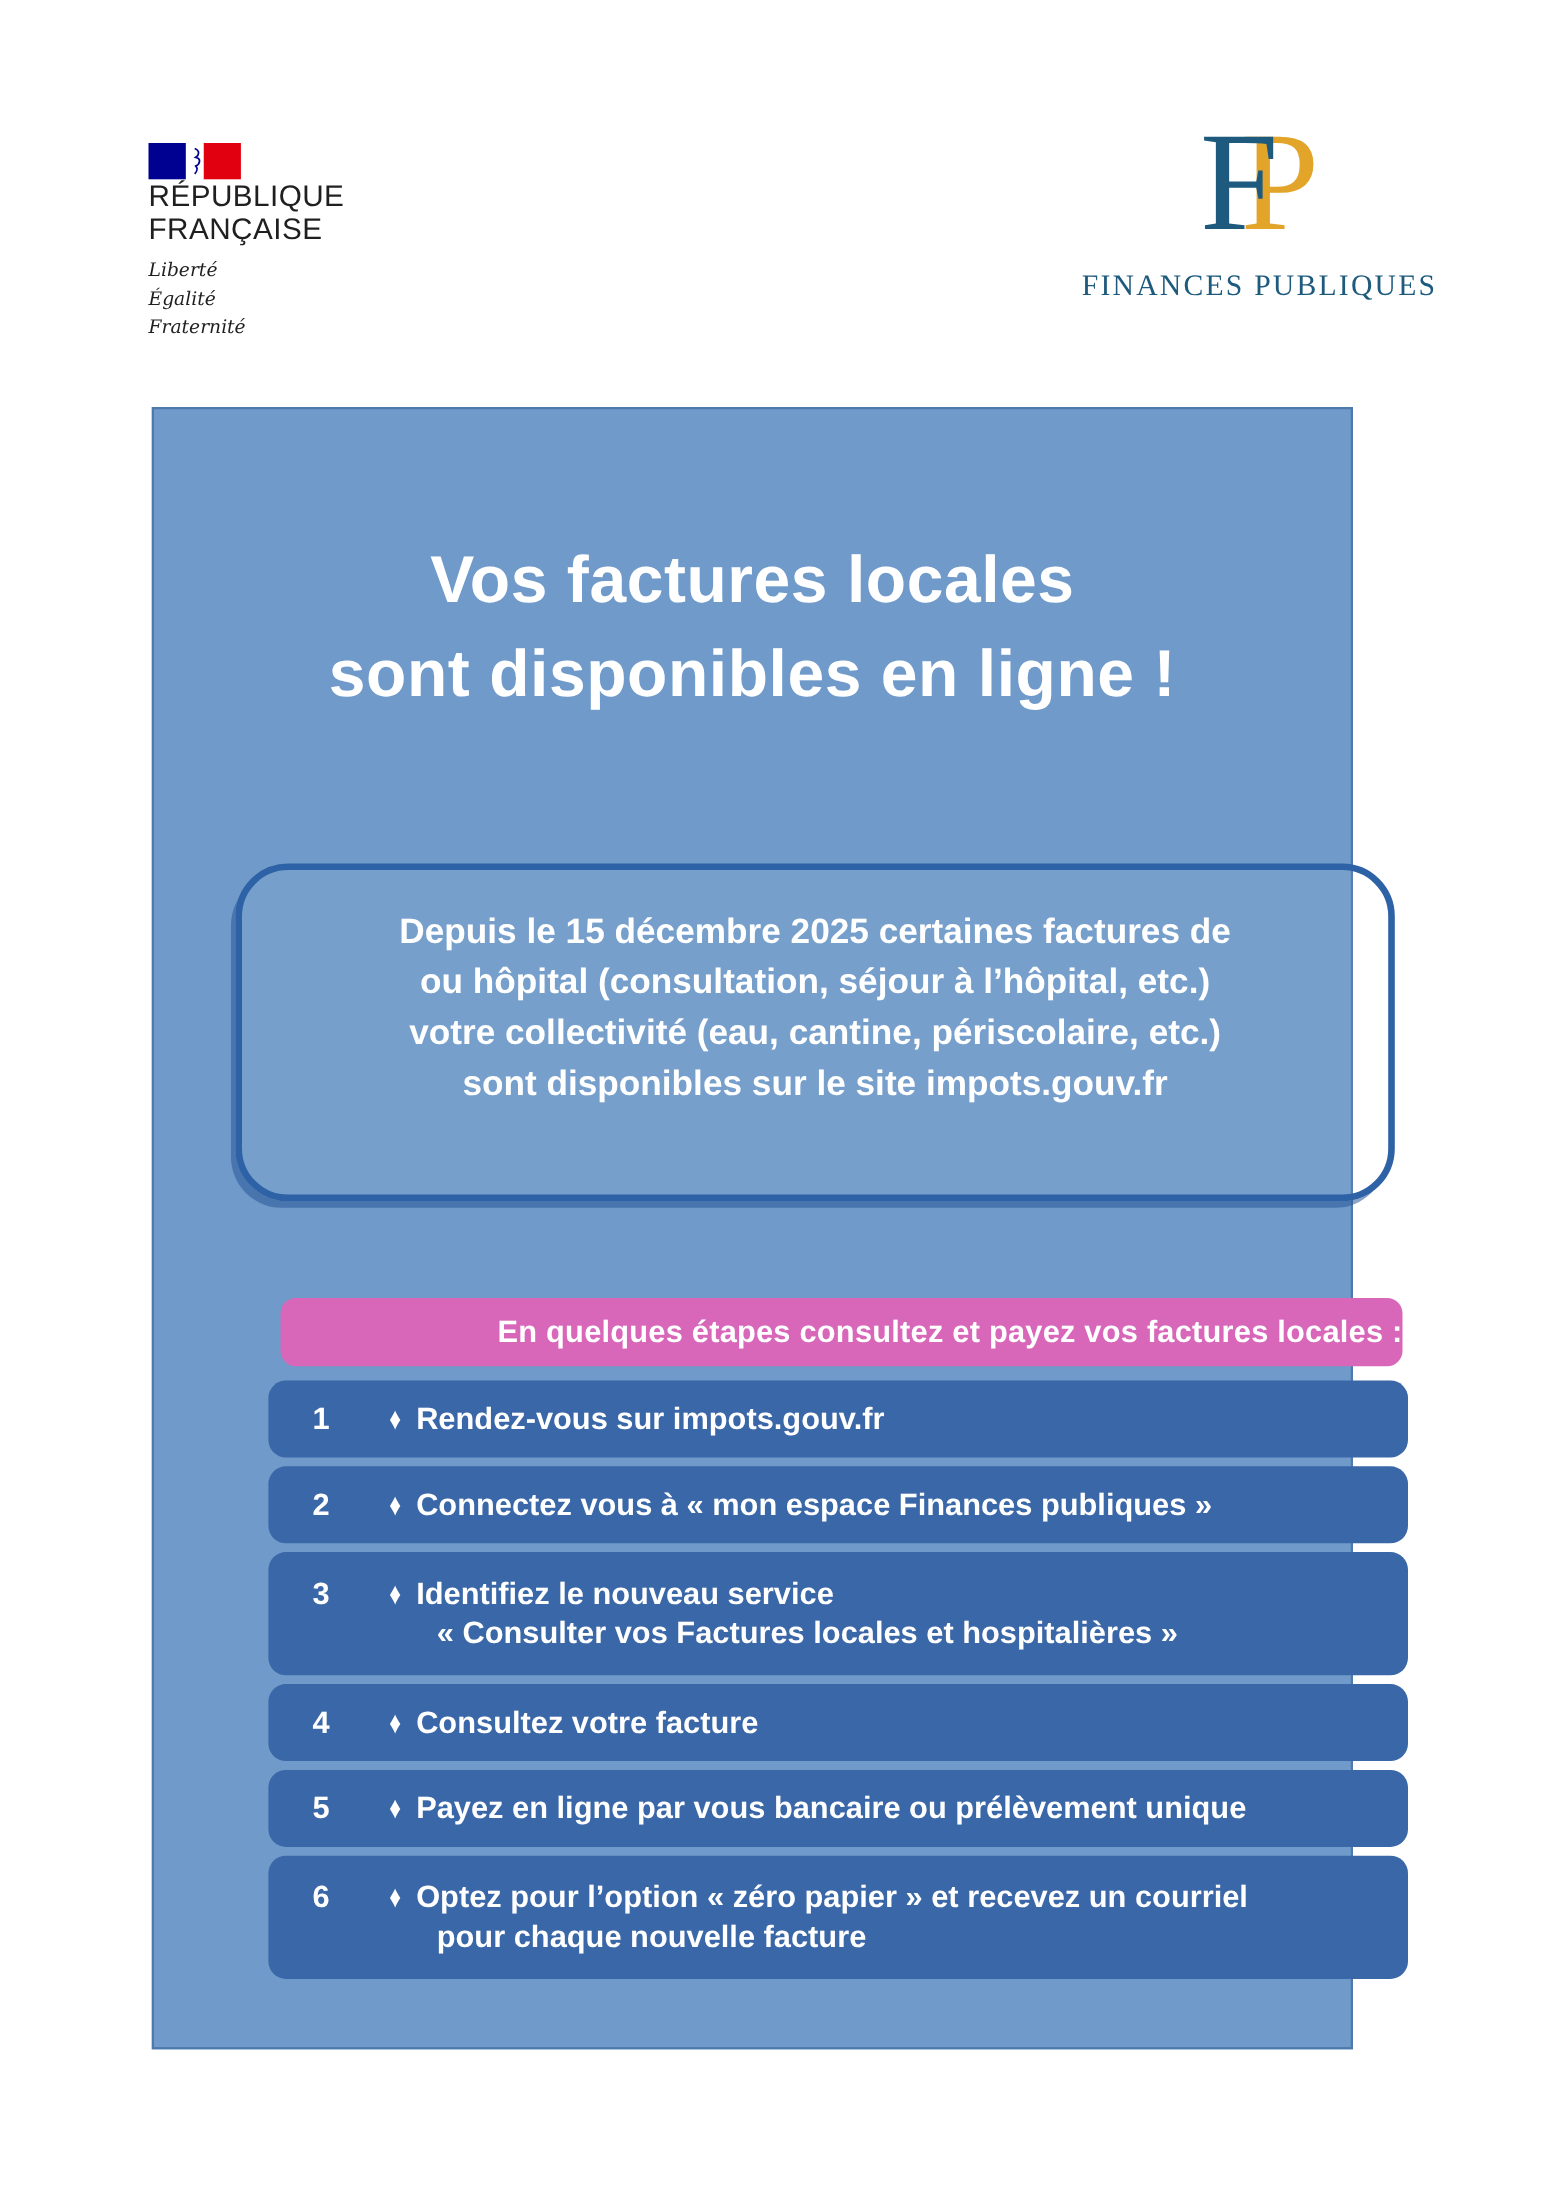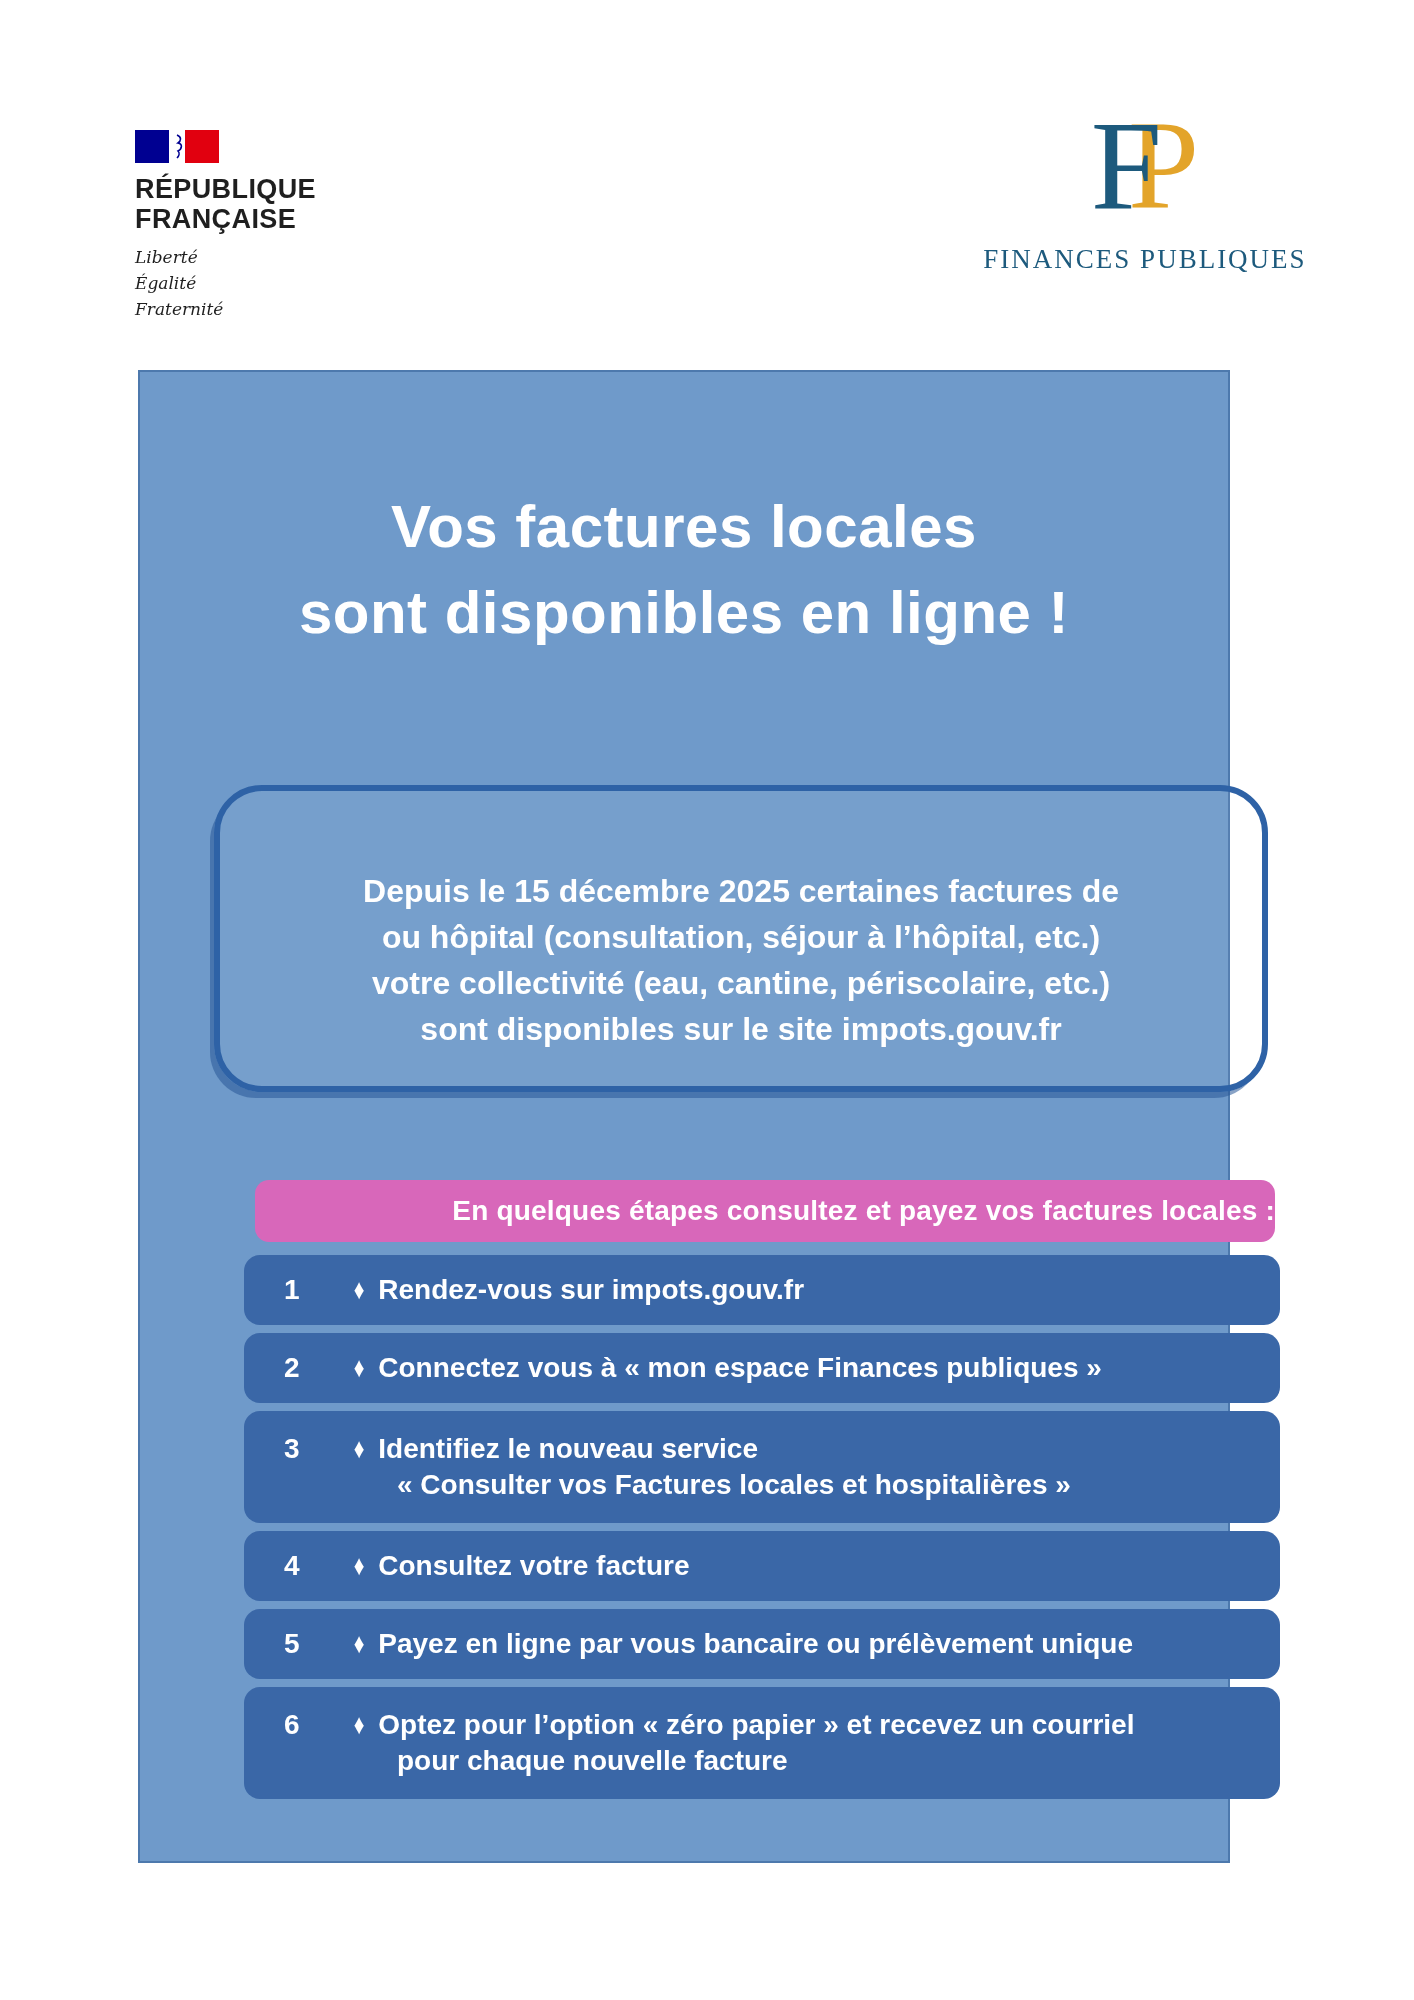--- a/index.html
+++ b/index.html
@@ -24,21 +24,21 @@
     overflow:hidden;
   }
 
   
   .rf-block { position:absolute; left:135px; top:130px; color:var(--text_dark); }
   .rf-flag { display:flex; width:84px; height:33px; }
   .rf-flag .b { width:34px; background:var(--rf_blue); }
   .rf-flag .w { width:16px; background:#ffffff; position:relative; }
   .rf-flag .r { width:34px; background:var(--rf_red); }
   .rf-flag svg { position:absolute; left:-6px; top:2px; }
-  .rf-title { margin-top:11px; font-weight:700; font-size:27px; line-height:30px; letter-spacing:0.4px; }
+  .rf-title { font-weight:400; font-size:27px; line-height:30px; letter-spacing:0.4px; }
   .rf-motto { margin-top:10px; font-family:"DejaVu Serif", serif; font-style:italic; font-size:17px; line-height:26px; }
 
   
   .fp-block { position:absolute; left:975px; top:96px; width:340px; text-align:center; }
   .fp-mono { font-family:"Liberation Serif", serif; height:142px; line-height:138px; }
   .fp-mono .f { color:var(--fp_navy); font-size:128px; position:relative; z-index:2; }
   .fp-mono .p { color:var(--fp_gold); font-size:128px; margin-left:-34px; position:relative; z-index:1; }
   .fp-caption { font-family:"Liberation Serif", serif; font-size:27px; letter-spacing:2px; color:var(--fp_navy); margin-top:6px; }
 
   
@@ -50,21 +50,21 @@
   .poster-title {
     margin-top:112px; text-align:center; color:#ffffff;
     font-size:60px; line-height:86px; font-weight:700; letter-spacing:0.5px;
   }
 
   .intro-box {
     position:absolute; left:74px; top:413px; width:1054px; height:307px;
     border:6px solid var(--box_border); border-radius:48px;
     background:rgba(255,255,255,0.05);
     box-shadow:-6px 8px 0 -2px rgba(40,88,152,0.55);
-    padding-top:77px; text-align:center;
+    padding-top:32px; text-align:center;
     color:#ffffff; font-size:32px; line-height:46px; font-weight:700;
   }
   .intro-box div { white-space:nowrap; }
 
   .steps-banner {
     position:absolute; left:115px; top:808px; width:1020px; height:62px;
     background:var(--pink); border-radius:14px;
     display:flex; align-items:center; justify-content:flex-end;
     color:#ffffff; font-size:28px; font-weight:700; letter-spacing:0.2px;
   }

